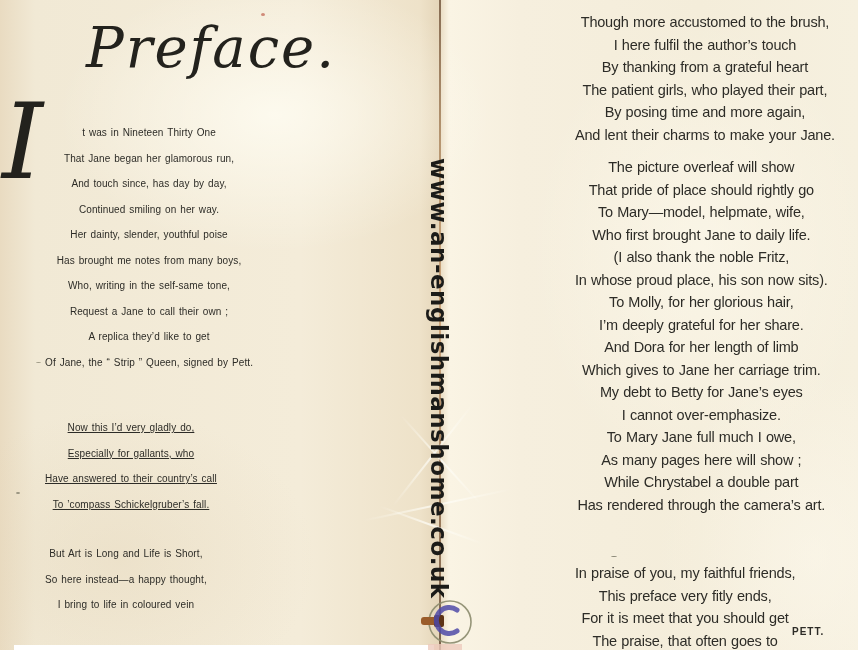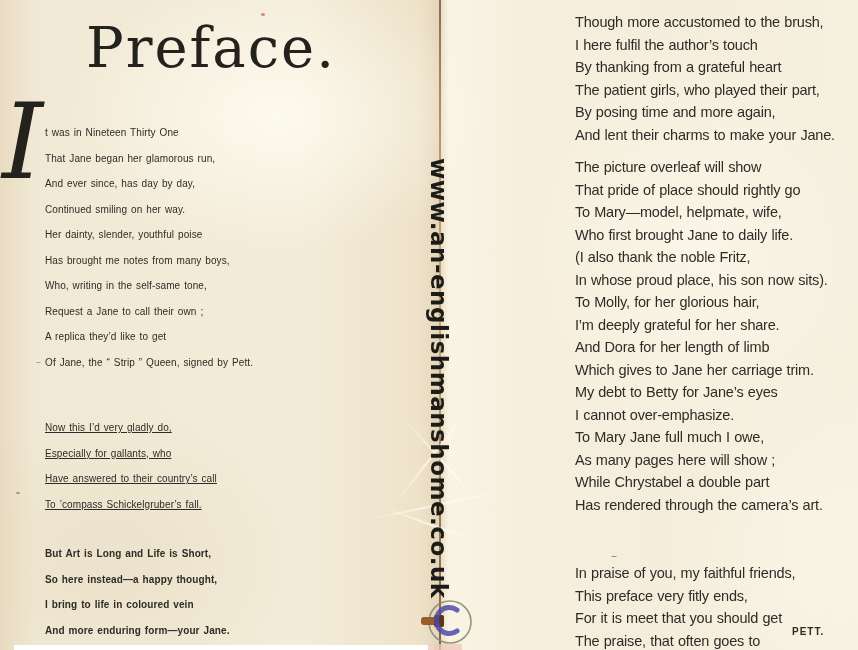--- a/index.html
+++ b/index.html
@@ -12,34 +12,34 @@
       radial-gradient(ellipse 240px 330px at 700px 250px, rgba(255,252,241,.55), rgba(255,252,241,0) 70%),
       radial-gradient(ellipse 210px 250px at 815px 555px, rgba(253,249,238,.5), rgba(253,249,238,0) 75%),
       radial-gradient(ellipse 260px 200px at 120px 560px, rgba(226,210,180,.35), rgba(226,210,180,0) 75%),
       linear-gradient(90deg,#e9dbc1 0px,#f1e9d5 35px,#f4ecd9 300px,#eee2c9 420px,#e5d6ba 438px,#faf4e4 449px,#f6efde 520px,#f4edda 700px,#f6f0df 858px);
   }
   .scan * { position:absolute; }
 
   
   .title {
     left:86px; top:0px; width:240px; margin:0;
-    font-family:"DejaVu Serif", serif; font-weight:normal;
+    font-family:"DejaVu Serif", serif; font-style:italic; font-weight:normal;
     font-size:56px; letter-spacing:2px; color:#23221d; line-height:95px;
   }
   .dropcap {
     left:2px; top:92px; width:60px;
     font-family:"DejaVu Serif", serif; font-style:italic;
     font-size:104px; line-height:100px; color:#23221d;
   }
-  .stanza { white-space:nowrap; }
+  .stanza { white-space:nowrap;text-align:center; }
   .stanza .line { position:static; }
   .stanza.lft { left:45px; font-size:10px; line-height:25.5px; letter-spacing:.1px; word-spacing:1px; }
   .ls1 { top:120px; }
   .ls2 { top:415px;text-decoration:underline; }
-  .ls3 { top:541px;font-weight:bold; }
+  .ls3 { top:541px; }
   .stanza.rgt { left:575px; font-size:14.5px; line-height:22.5px; letter-spacing:-.2px; word-spacing:.5px; }
   .rs1 { top:11px; }
   .rs2 { top:156px; }
   .rs3 { top:530px;margin-top:32px; }
   .signature { left:792px; top:626px; font-size:10px; font-weight:bold; letter-spacing:1px; color:#2d2c27; }
 
   
   .crease-line { left:439px; top:0; width:2px; height:650px; opacity:.8;
     background:linear-gradient(#6e5138,#a9835a 22%,#c89a6b 50%,#8a6544 78%,#5f4530); }
   .ray { width:2px; background:linear-gradient(rgba(255,255,250,0),rgba(255,255,250,.75),rgba(255,255,250,0)); }
@@ -67,40 +67,39 @@
 </head>
 <body>
 
 <div class="scan">
 
   <h1 class="title">Preface.</h1>
   <div class="dropcap">I</div>
   <div class="stanza lft ls1">
       <div class="line">t was in Nineteen Thirty One</div>
       <div class="line">That Jane began her glamorous run,</div>
-      <div class="line">And ever since, has day by day,</div>
+      <div class="line">And touch since, has day by day,</div>
       <div class="line">Continued smiling on her way.</div>
       <div class="line">Her dainty, slender, youthful poise</div>
       <div class="line">Has brought me notes from many boys,</div>
       <div class="line">Who, writing in the self-same tone,</div>
       <div class="line">Request a Jane to call their own ;</div>
       <div class="line">A replica they’d like to get</div>
       <div class="line">Of Jane, the “ Strip ” Queen, signed by Pett.</div>
     </div>
   <div class="stanza lft ls2">
       <div class="line">Now this I’d very gladly do,</div>
       <div class="line">Especially for gallants, who</div>
       <div class="line">Have answered to their country’s call</div>
       <div class="line">To ’compass Schickelgruber’s fall.</div>
     </div>
   <div class="stanza lft ls3">
       <div class="line">But Art is Long and Life is Short,</div>
       <div class="line">So here instead—a happy thought,</div>
       <div class="line">I bring to life in coloured vein</div>
-      <div class="line">And more enduring form—your Jane.</div>
     </div>
 
   <div class="crease-line"></div>
   <div class="ray ray1"></div>
   <div class="ray ray2"></div>
   <div class="ray ray3"></div>
   <div class="ray ray4"></div>
   <div class="watermark">www.an-englishmanshome.co.uk</div>
 
   <svg class="grommet" width="58" height="56" viewBox="0 0 58 56">

